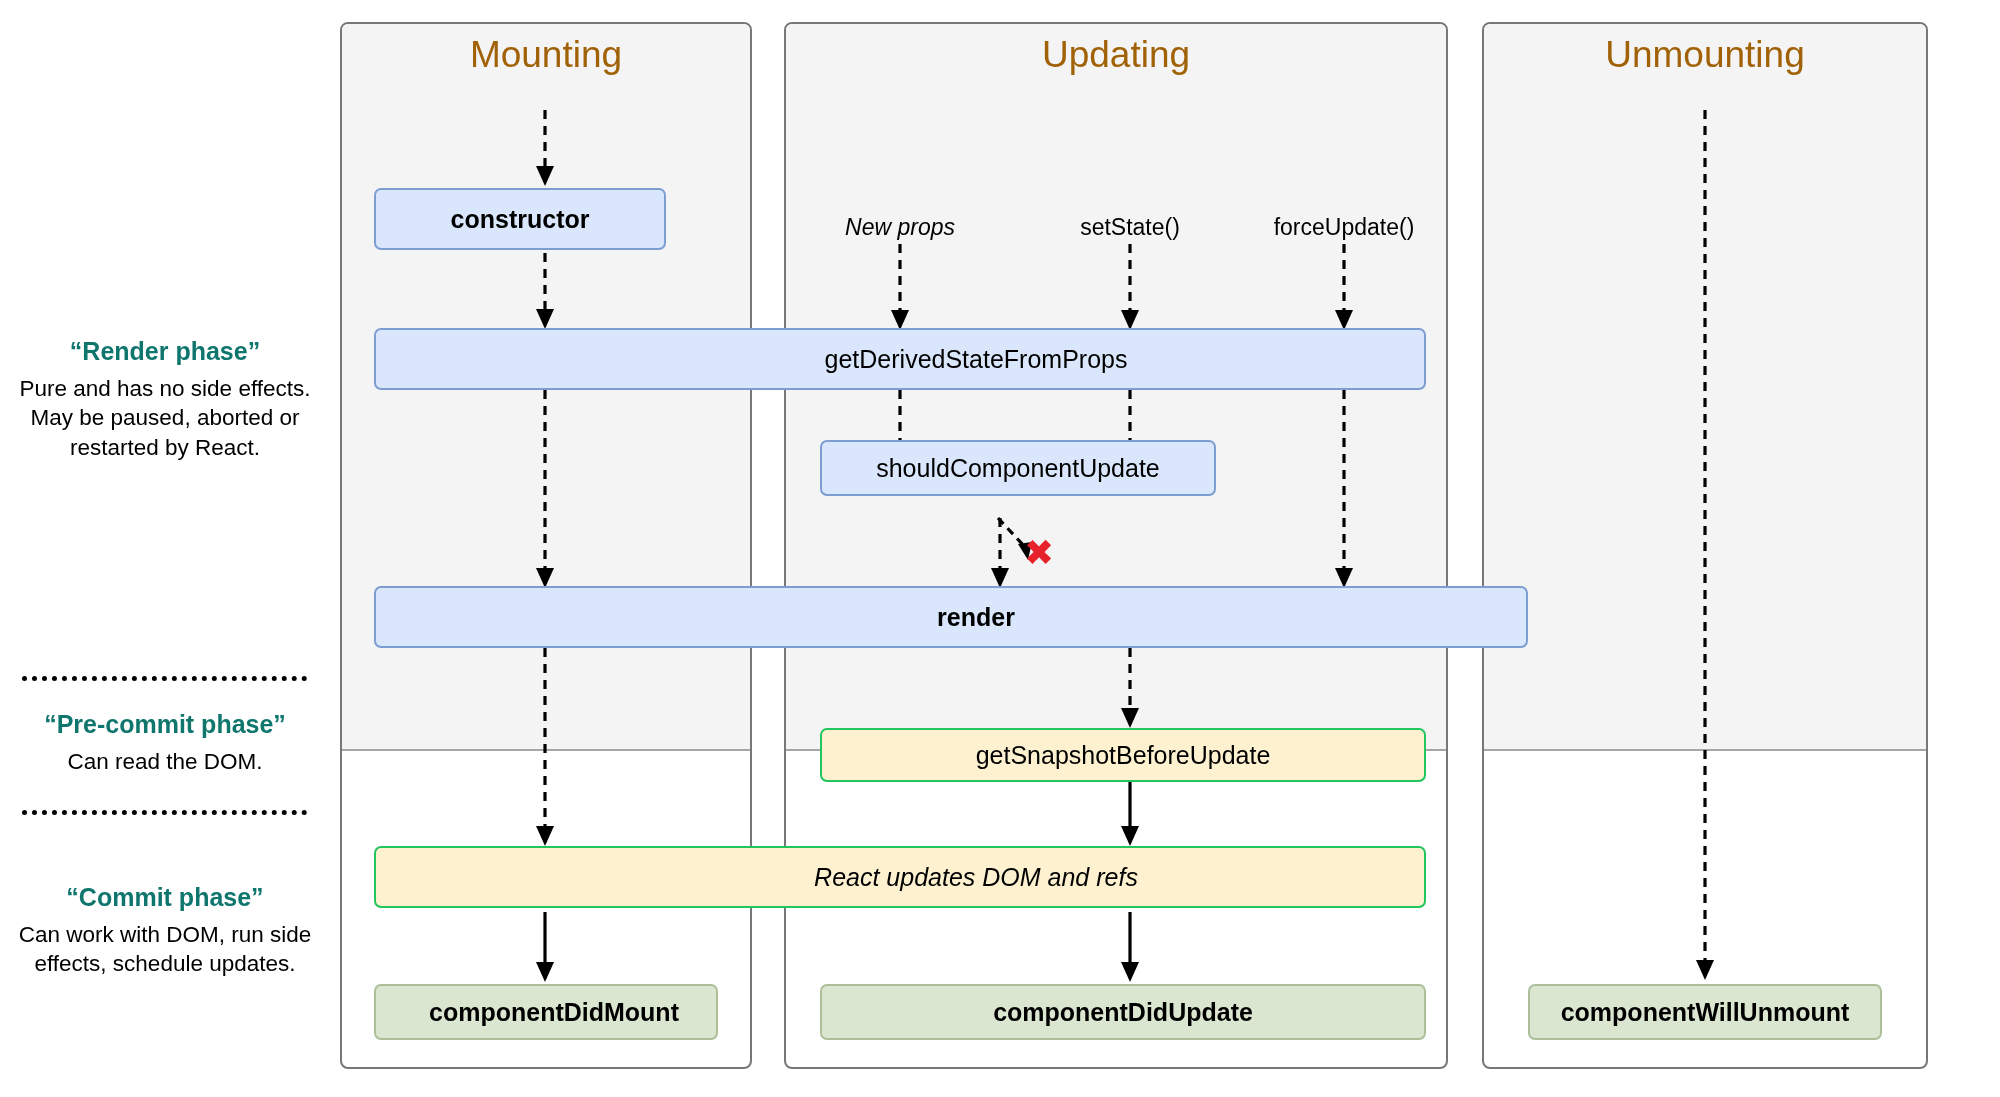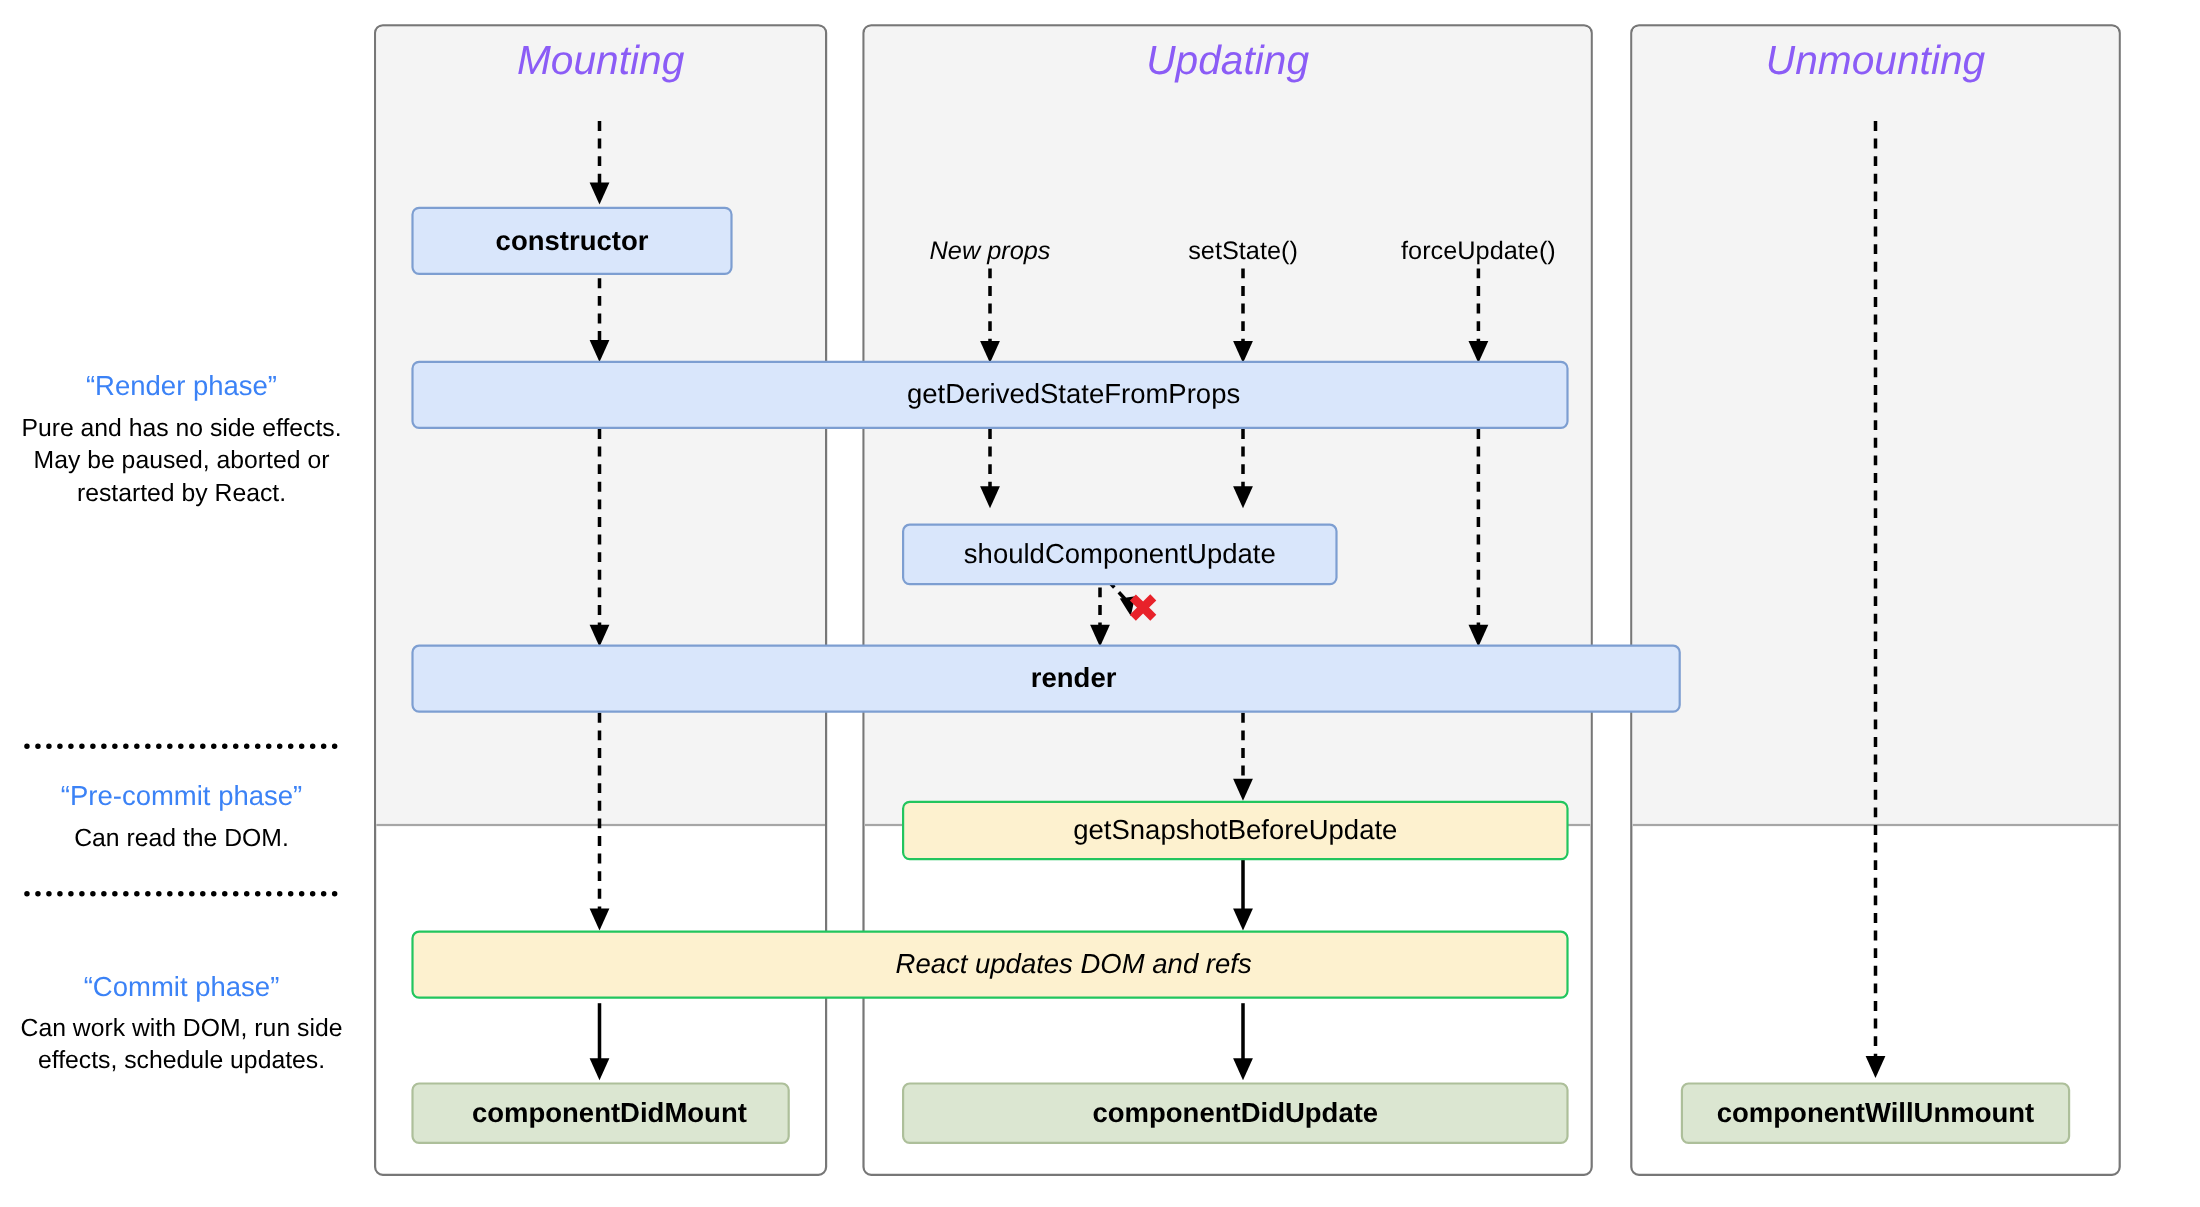--- a/index.html
+++ b/index.html
@@ -40,36 +40,35 @@
   }
   .panel-title {
     position: absolute;
     left: 0;
     right: 0;
     top: 34px;
     text-align: center;
     font-size: 37px;
     font-weight: 400;
     letter-spacing: 0px;
-    color: #8b5cf6;
+    color: #a16207;
     z-index: 6;
-    font-style: italic;
   }
 
   
   .phase-block {
     position: absolute;
     width: 300px;
     left: 15px;
     text-align: center;
   }
   .phase-title {
     font-size: 25px;
-    font-weight: 400;
-    color: #3b82f6;
+    font-weight: 700;
+    color: #0f766e;
     margin-bottom: 8px;
     white-space: nowrap;
   }
   .phase-desc {
     font-size: 22.5px;
     font-weight: 400;
     line-height: 1.3;
     color: #000000;
   }
   .dotted-rule {
@@ -305,21 +304,21 @@
   <div class="trigger" style="left:1244px; top:214px; width:200px;">forceUpdate()</div>
 
   <div class="lbox blue" style="left:374px; top:188px; width:292px; height:62px;">
     <span class="lbl bold">constructor</span>
   </div>
 
   <div class="lbox blue" style="left:374px; top:328px; width:1052px; height:62px;">
     <span class="lbl offset-center" style="left:400px; width:400px;">getDerivedStateFromProps</span>
   </div>
 
-  <div class="lbox blue" style="left:820px; top:476px; width:396px; height:56px;">
+  <div class="lbox blue" style="left:820px; top:440px; width:396px; height:56px;">
     <span class="lbl">shouldComponentUpdate</span>
   </div>
 
   <div class="xmark" style="left:1024px; top:535px;">✖</div>
 
   <div class="lbox blue" style="left:374px; top:586px; width:1154px; height:62px;">
     <span class="lbl offset-center bold" style="left:526px; width:148px;">render</span>
   </div>
 
   <div class="lbox yellow" style="left:820px; top:728px; width:606px; height:54px;">

